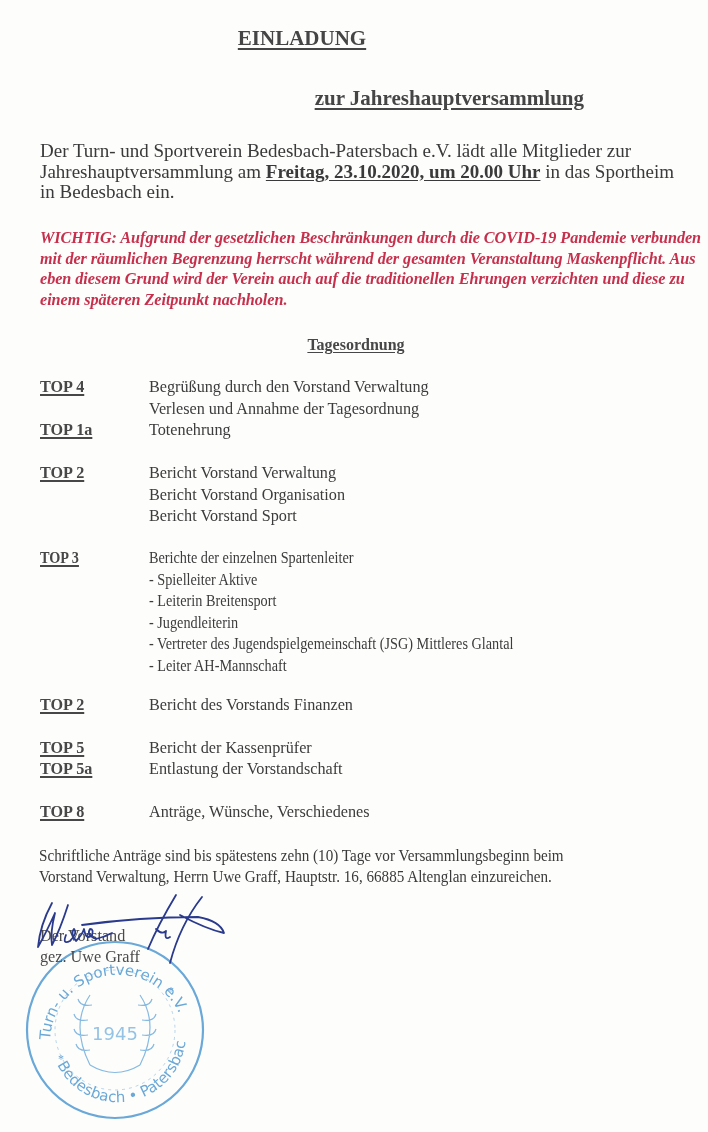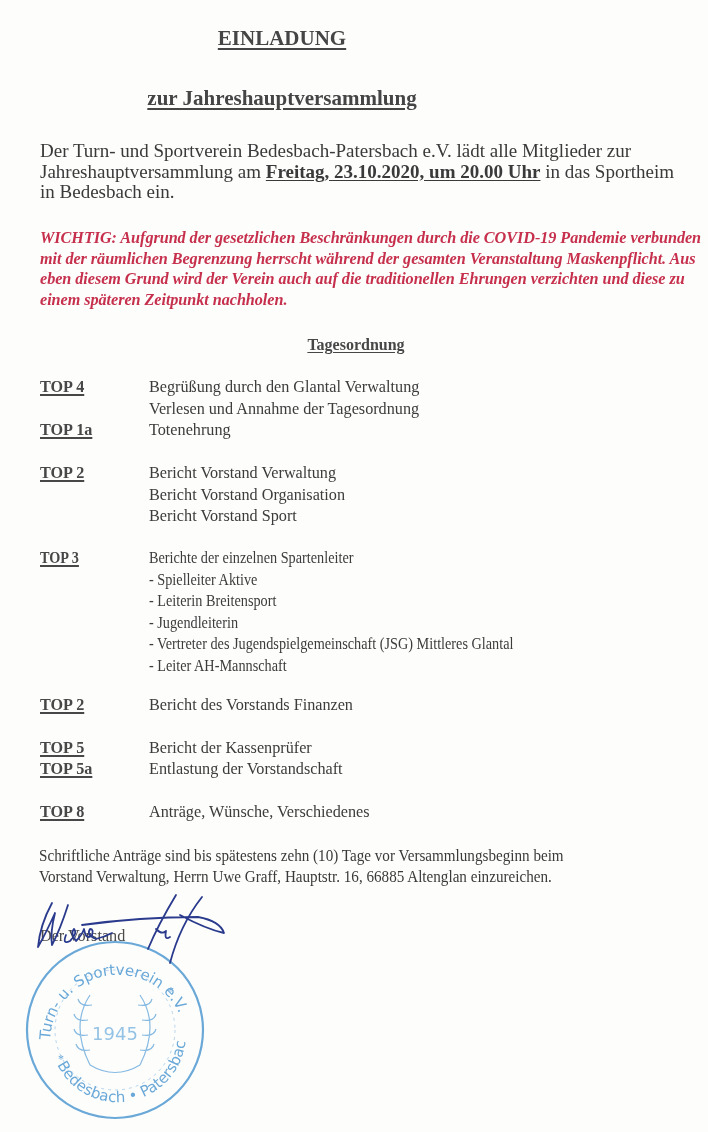--- a/index.html
+++ b/index.html
@@ -7,24 +7,24 @@
       width: 708px; height: 1132px; overflow: hidden;
       background: #fdfdfc;
       font-family: "Liberation Serif", "DejaVu Serif", serif;
       color: #3b3b3b;
       position: relative;
     }
     .page { position: absolute; left: 0; top: 0; width: 708px; height: 1132px; }
     .title {
       position: absolute; left: 0; width: 564px; text-align: center;
       font-weight: bold; text-decoration: underline; text-decoration-thickness: 2px;
-      text-underline-offset: 3px; color: #454545;
+      text-underline-offset: 3px; color: #454545; padding-left: 20px;
     }
     .t1 { top: 26px; font-size: 21px; letter-spacing: 0px; }
-    .t2 { top: 86px; font-size: 21px; }
+    .t2 { top: 86px; font-size: 21px; text-align: right; }
     .intro {
       position: absolute; left: 40px; top: 141px; width: 650px;
       font-size: 19px; line-height: 20.5px; color: #3a3a3a;
     }
     .intro .hl { font-weight: bold; text-decoration: underline; text-underline-offset: 2px; }
     .warning {
       position: absolute; left: 40px; top: 228px; width: 670px;
       font-size: 16.2px; line-height: 20.5px; font-weight: bold; font-style: italic;
       color: #c6304c; letter-spacing: -0.05px;
     }
@@ -62,21 +62,21 @@
 
   <div class="intro"><span>Der Turn- und Sportverein Bedesbach-Patersbach e.V. lädt alle Mitglieder zur Jahreshauptversammlung am </span><span class="hl">Freitag, 23.10.2020, um 20.00 Uhr</span><span> in das Sportheim in Bedesbach ein.</span></div>
 
   <div class="warning">WICHTIG: Aufgrund der gesetzlichen Beschränkungen durch die COVID-19 Pandemie verbunden mit der räumlichen Begrenzung herrscht während der gesamten Veranstaltung Maskenpflicht. Aus eben diesem Grund wird der Verein auch auf die traditionellen Ehrungen verzichten und diese zu einem späteren Zeitpunkt nachholen.</div>
 
   <div class="agenda-head">Tagesordnung</div>
 
   <div class="row" style="top:377px;">
     <span class="lbl">TOP 4</span>
     <div class="items">
-      <div>Begrüßung durch den Glantal Verwaltung</div>
+      <div>Begrüßung durch den Vorstand Verwaltung</div>
       <div>Verlesen und Annahme der Tagesordnung</div>
     </div>
   </div>
 
   <div class="row" style="top:420px;">
     <span class="lbl">TOP 1a</span>
     <div class="items">
       <div>Totenehrung</div>
     </div>
   </div>
@@ -155,20 +155,21 @@
       <path d="M 120 60 Q 140 90 120 130 M 118 70 q 12 2 14 -6 M 122 85 q 12 2 14 -6 M 122 100 q 12 2 14 -6 M 120 115 q 12 2 14 -6"></path>
       <path d="M 70 130 Q 95 145 120 130"></path>
     </g>
     <text x="95" y="105" text-anchor="middle" font-family="'DejaVu Sans', sans-serif" font-size="18" fill="#8abde3">1945</text>
     <text x="38" y="128" font-size="12" fill="#5a9fd4">*</text>
     <text x="148" y="60" font-size="12" fill="#5a9fd4">*</text>
   </svg>
 
   <div class="sign">
     <div>Der Vorstand</div>
+    <div>gez. Uwe Graff</div>
   </div>
 
   <svg class="sig" width="220" height="80" viewBox="0 0 220 80">
     <g fill="none" stroke="#2a3a8c" stroke-width="1.8" stroke-linecap="round" stroke-linejoin="round">
       <path d="M 22 18 Q 10 40 8 62 Q 15 50 25 28 Q 20 48 22 60 Q 30 45 38 20"></path>
       <path d="M 36 50 Q 32 60 40 56 Q 48 48 44 44 Q 40 48 46 56 Q 52 50 54 44 Q 56 56 62 50 Q 64 44 60 44 Q 56 50 66 54 Q 74 52 82 48"></path>
       <path d="M 52 40 Q 110 32 168 32 Q 190 36 194 48 Q 176 44 150 30"></path>
       <path d="M 146 10 Q 128 40 118 64 M 126 44 Q 132 50 136 46 Q 134 56 140 52"></path>
       <path d="M 172 12 Q 150 40 140 78"></path>
     </g>

